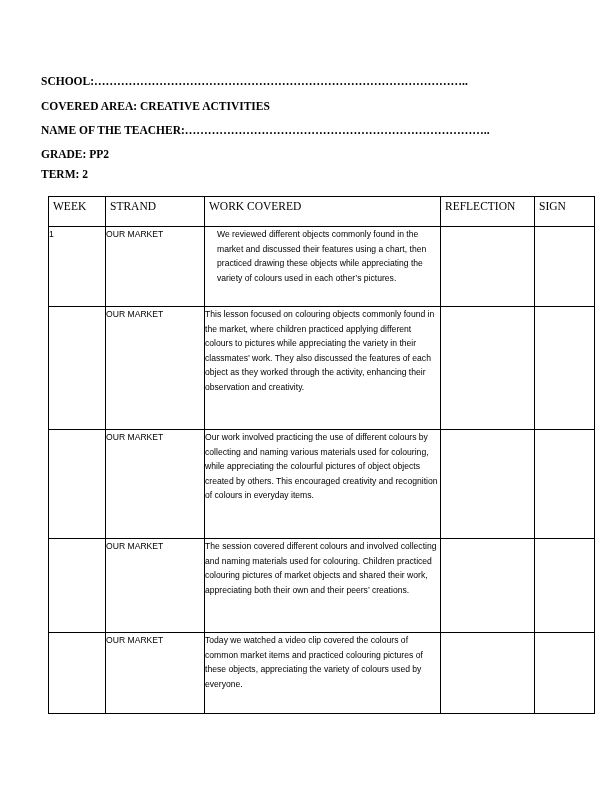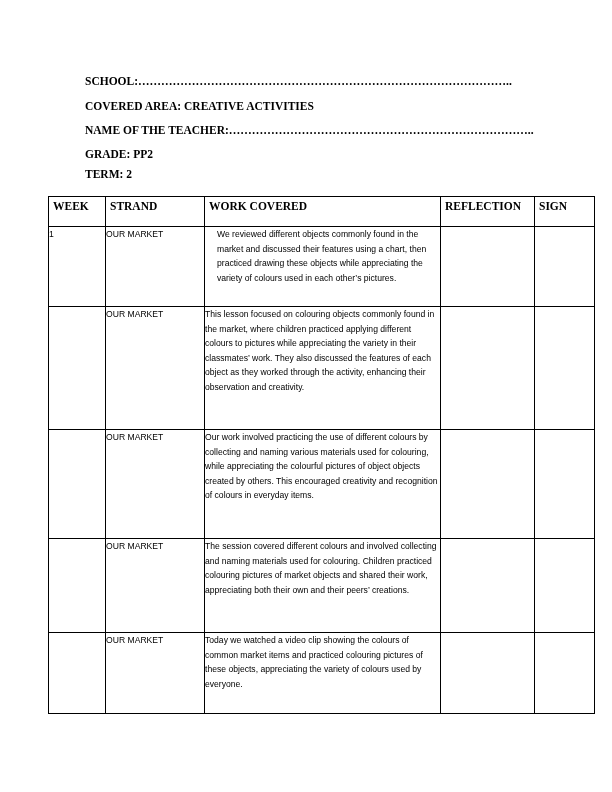--- a/index.html
+++ b/index.html
@@ -1,31 +1,31 @@
 <!DOCTYPE html>
 <html><head>
   <meta charset="utf-8">
   <style>
     html, body { margin: 0; padding: 0; background: #ffffff; }
     body { width: 612px; height: 792px; position: relative; overflow: hidden; color: #000; }
     .hdr {
       position: absolute; left: 41px;
       font-family: "Liberation Serif", serif; font-weight: bold; font-size: 11.5px;
-      white-space: nowrap; letter-spacing: 0; margin-left: 44px;
+      white-space: nowrap; letter-spacing: 0;
     }
     table.log {
       position: absolute; left: 48px; top: 196px;
       border-collapse: collapse; table-layout: fixed;
       width: 546px;
     }
     table.log td, table.log th {
       border: 1.2px solid #000; vertical-align: top; padding: 0;
     }
     table.log th {
-      font-family: "Liberation Serif", serif; font-weight: bold; font-size: 11.5px;
+      font-family: "Liberation Serif", serif; font-weight: normal; font-size: 11.5px;
       text-align: left; padding: 3px 0 0 4px; height: 26px;
     }
     .cell-text {
       font-family: "Liberation Sans", sans-serif; font-size: 8.6px; line-height: 14.6px;
     }
     .week-num { padding: 14px 0 0 5px; }
     .strand { padding: 2px 0 0 5px; margin-top: 20px; }
     .work { padding: 1px 3px 5px 8px; }
     .work.first { padding-left: 12px; }
   </style>
@@ -80,18 +80,18 @@
     <tr style="height:94px;">
       <td class="cell-text week-num"></td>
       <td class="cell-text strand">OUR MARKET</td>
       <td class="cell-text work">The session covered different colours and involved collecting and naming materials used for colouring. Children practiced colouring pictures of market objects and shared their work, appreciating both their own and their peers’ creations.</td>
       <td></td>
       <td></td>
     </tr>
     <tr style="height:81px;">
       <td class="cell-text week-num"></td>
       <td class="cell-text strand">OUR MARKET</td>
-      <td class="cell-text work">Today we watched a video clip showing the colours of common market items and practiced colouring pictures of these objects, appreciating the variety of colours used by everyone.</td>
+      <td class="cell-text work">Today we watched a video clip covered the colours of common market items and practiced colouring pictures of these objects, appreciating the variety of colours used by everyone.</td>
       <td></td>
       <td></td>
     </tr>
   </tbody>
 </table>
 
 </body></html>

